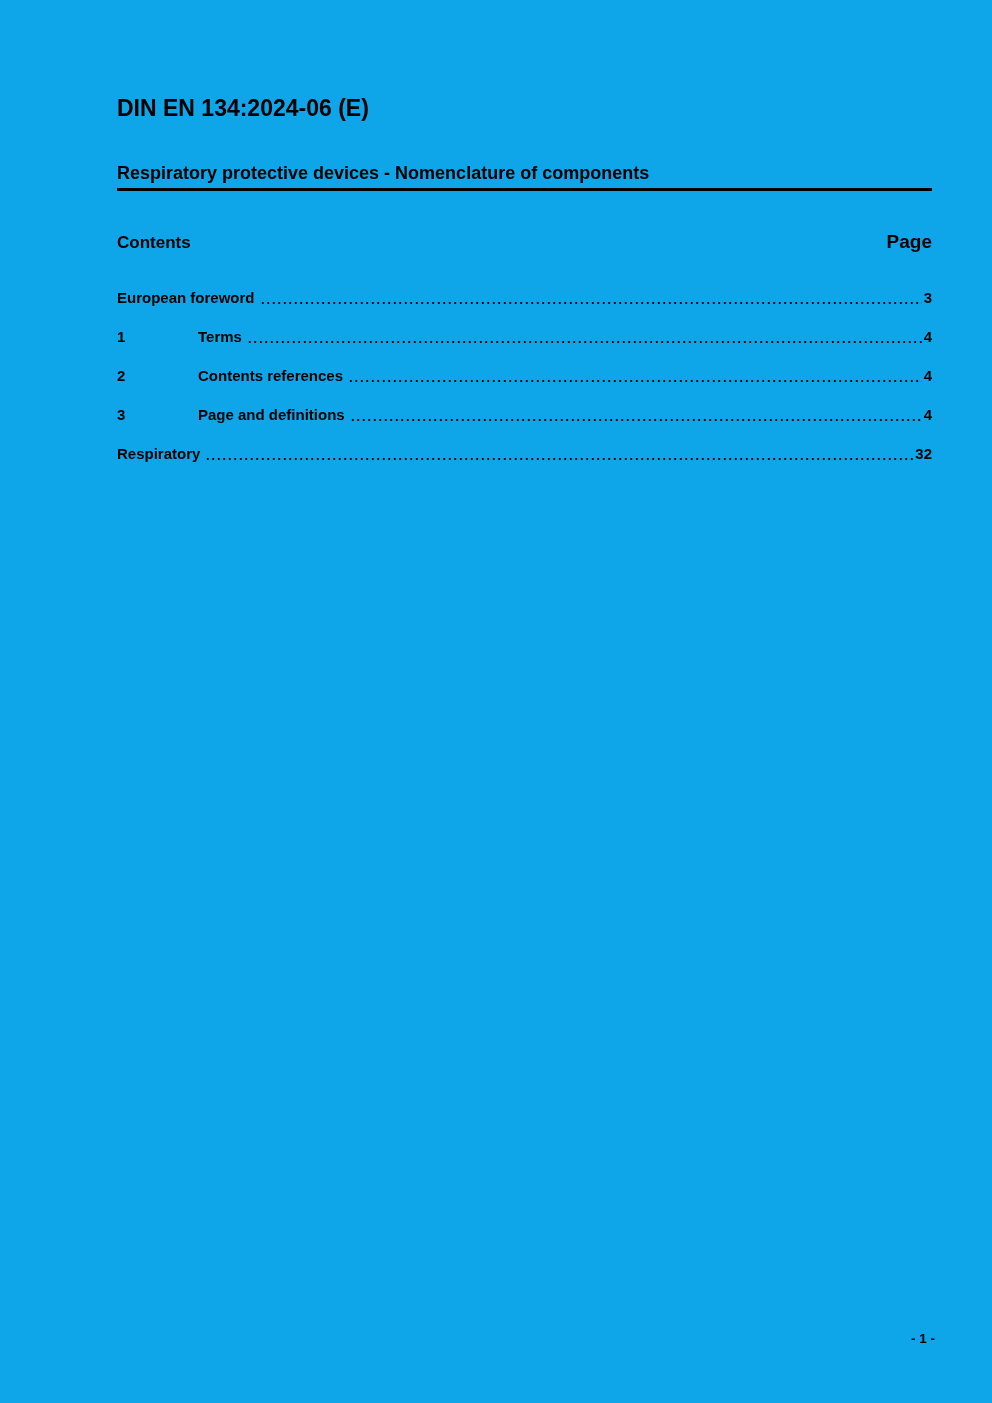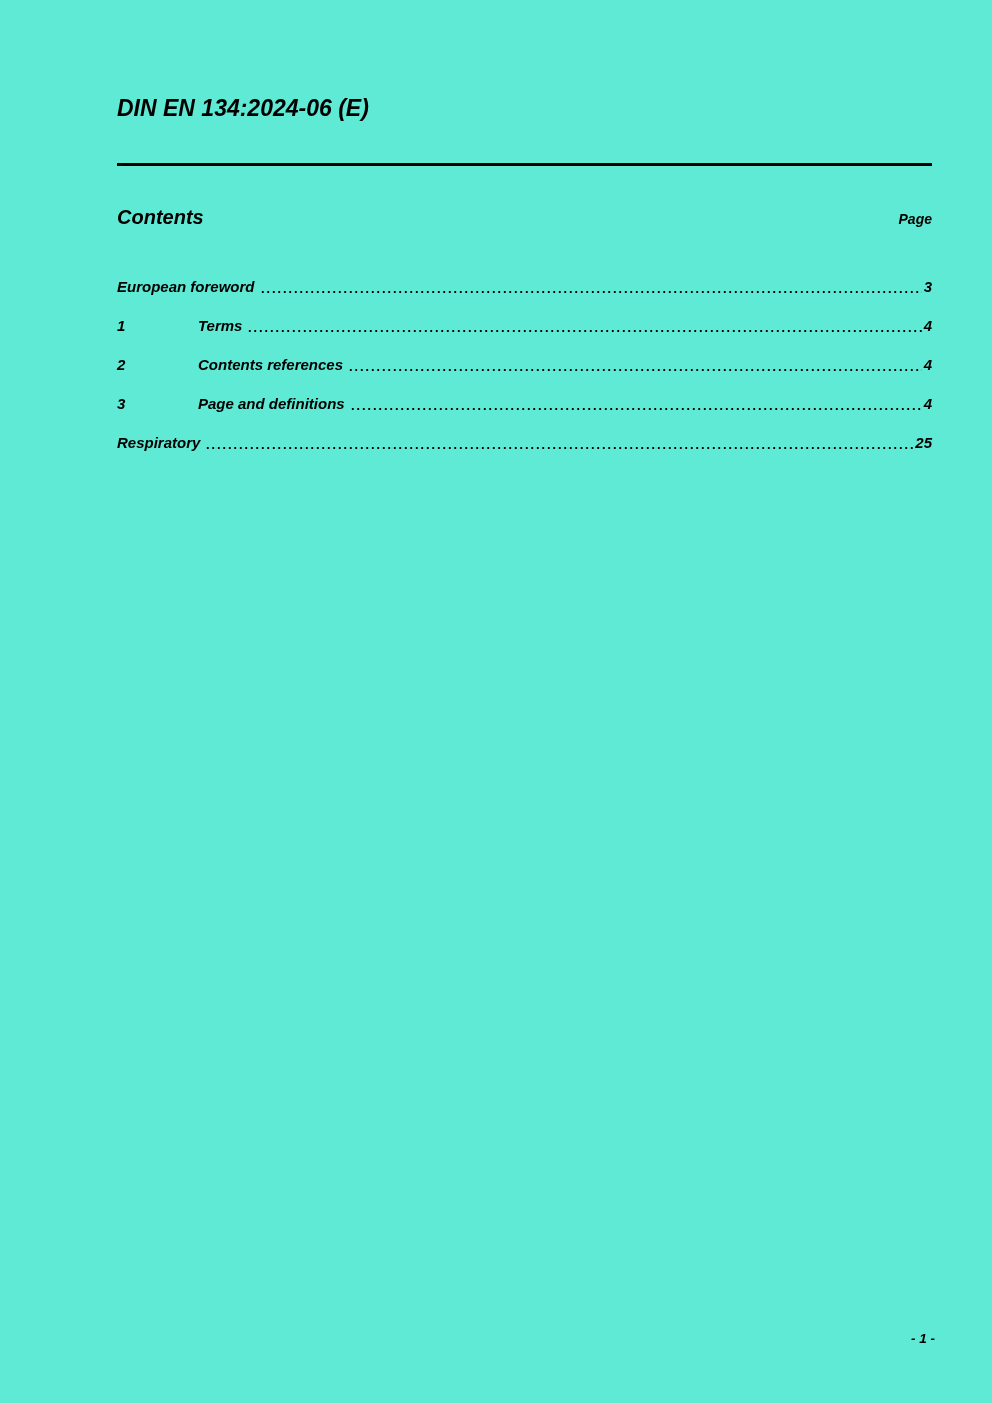--- a/index.html
+++ b/index.html
@@ -8,22 +8,21 @@
     width: 992px;
     height: 1403px;
     position: relative;
     font-family: "Liberation Sans", sans-serif;
     color: #000000;
     overflow: hidden;
   }
   .page {
     position: absolute;
     inset: 0;
-    background: #5eead4;
-    font-style: italic;
+    background: #0ea5e9;
   }
   .content {
     padding: 95px 60px 0 117px;
   }
   .doc-title {
     font-size: 23px;
     font-weight: bold;
     line-height: 26px;
     white-space: nowrap;
   }
@@ -41,30 +40,30 @@
     height: 3px;
     background: #000000;
   }
   .contents-row {
     margin-top: 40px;
     display: flex;
     justify-content: space-between;
     align-items: baseline;
   }
   .contents-heading {
-    font-size: 20px;
+    font-size: 17px;
     font-weight: bold;
     line-height: 23px;
   }
   .page-label {
-    font-size: 14px;
+    font-size: 19px;
     font-weight: bold;
   }
   .toc {
-    margin-top: 48px;
+    margin-top: 34px;
   }
   .toc-row {
     display: flex;
     align-items: flex-end;
     height: 20px;
     margin-bottom: 19px;
     font-size: 15px;
     font-weight: bold;
     line-height: 20px;
   }
@@ -98,20 +97,21 @@
 </style>
 </head>
 <body>
 
 <div class="page">
   <div class="content">
 
     <h1 class="doc-title">DIN EN 134:2024-06 (E)</h1>
 
     <div class="subtitle-block">
+      <h2 class="doc-subtitle">Respiratory protective devices - Nomenclature of components</h2>
       <div class="subtitle-rule"></div>
     </div>
 
     <div class="contents-row">
       <h3 class="contents-heading">Contents</h3>
       <span class="page-label">Page</span>
     </div>
 
     <div class="toc">
 
@@ -138,20 +138,20 @@
       <div class="toc-row">
         <span class="toc-num">3</span>
         <span class="toc-label">Page and definitions</span>
         <span class="toc-dots"></span>
         <span class="toc-page">4</span>
       </div>
 
       <div class="toc-row">
         <span class="toc-label">Respiratory</span>
         <span class="toc-dots"></span>
-        <span class="toc-page">25</span>
+        <span class="toc-page">32</span>
       </div>
 
     </div>
   </div>
 
   <div class="footer-page-num">- 1 -</div>
 </div>
 
 </body></html>

